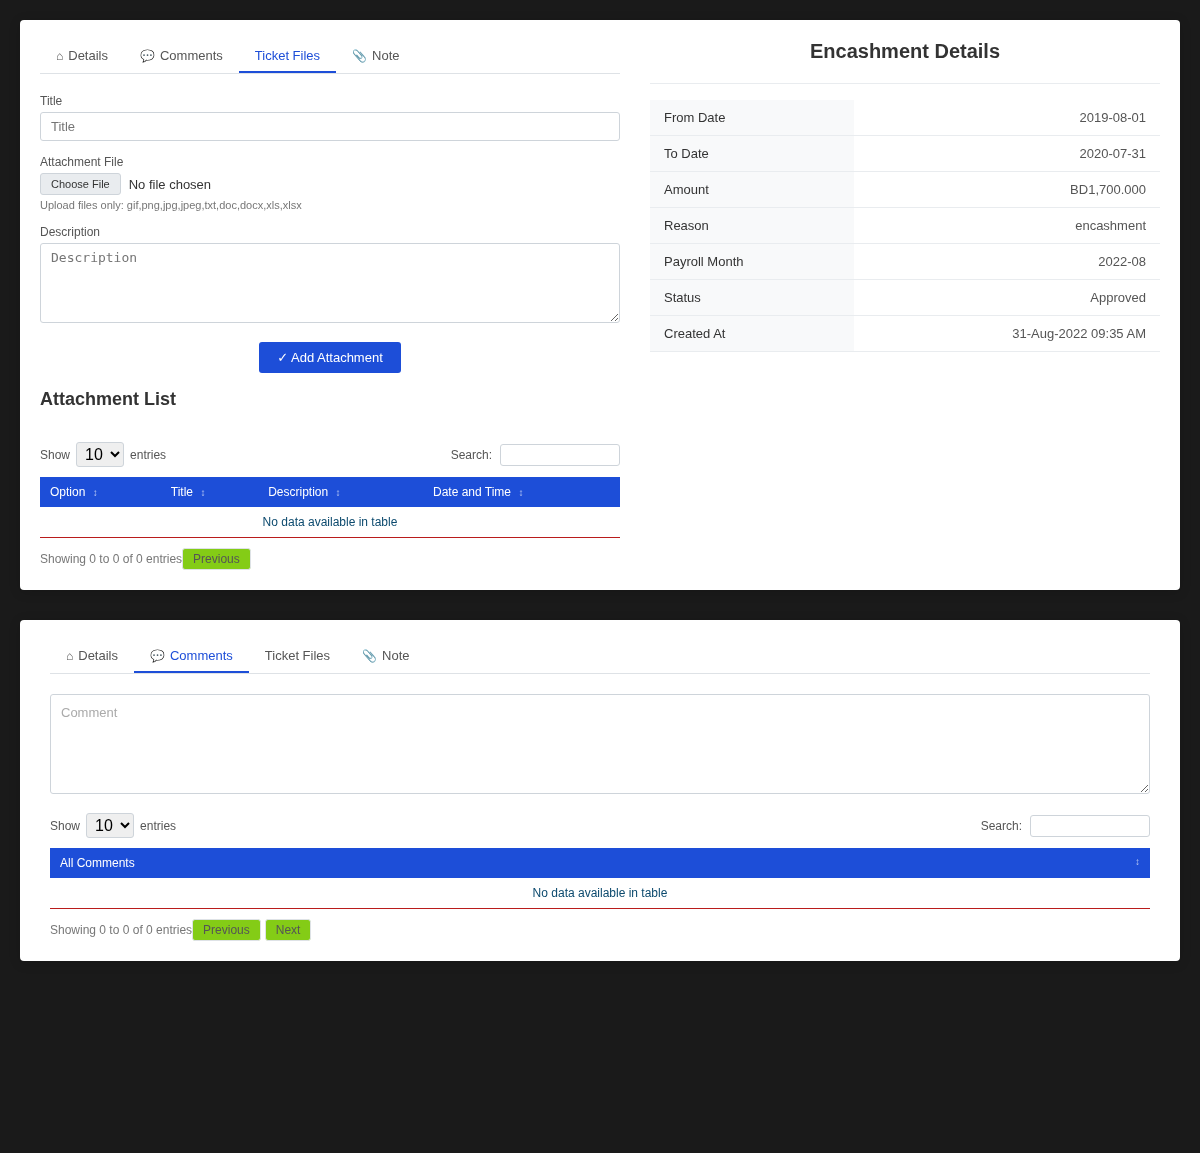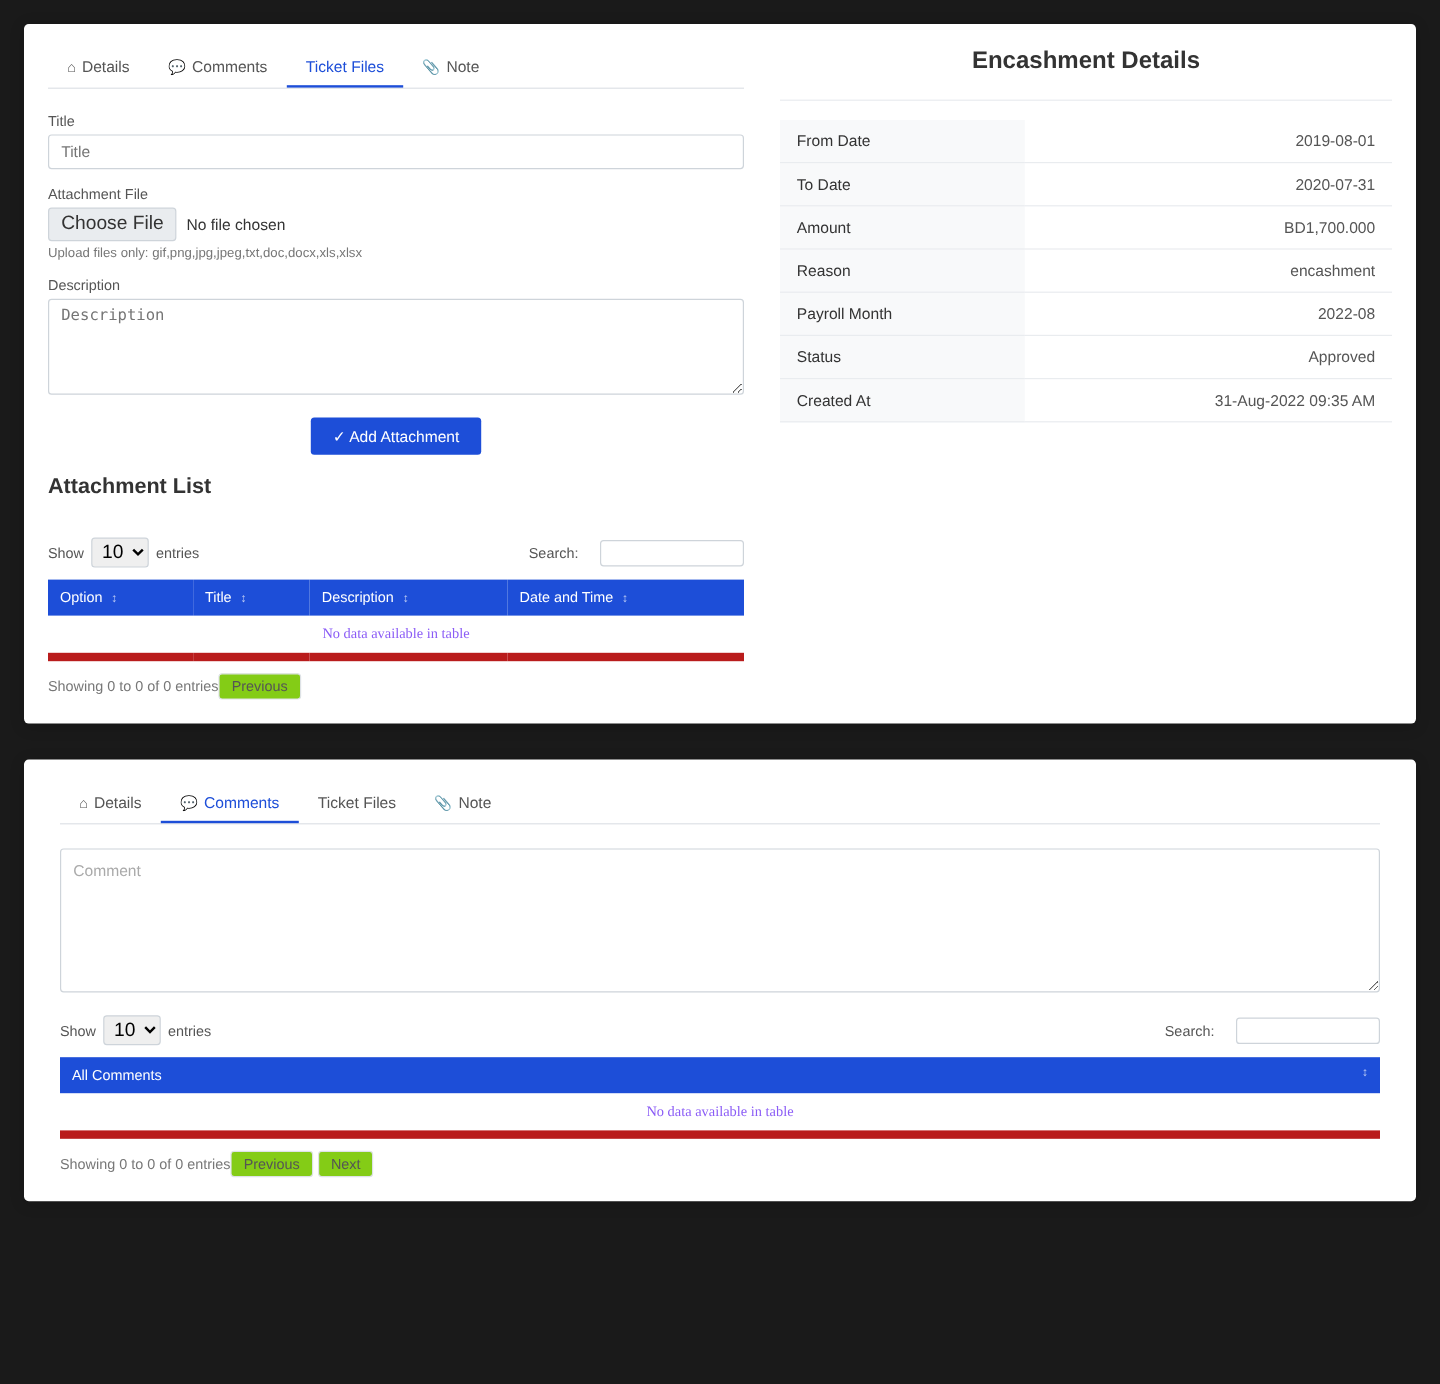--- a/index.html
+++ b/index.html
@@ -96,21 +96,21 @@
       align-items: center;
       gap: 8px;
       margin-bottom: 4px;
     }
 
     .choose-file-btn {
       padding: 4px 10px;
       background: #e9ecef;
       border: 1px solid #ced4da;
       border-radius: 3px;
-      font-size: 16px;
+      font-size: 11px;
       cursor: pointer;
       color: #333;
     }
 
     .file-hint {
       font-size: 11px;
       color: #777;
       margin-top: 2px;
     }
 
@@ -158,21 +158,21 @@
     .entries-select {
       border: 1px solid #ced4da;
       border-radius: 3px;
       padding: 2px 4px;
       font-size: 16px;
     }
 
     .search-area {
       display: flex;
       align-items: center;
-      gap: 18px;
+      gap: 8px;
       font-size: 12px;
       color: #555;
     }
 
     .search-input {
       border: 1px solid #ced4da;
       border-radius: 3px;
       padding: 3px 8px;
       font-size: 12px;
       width: 120px;
@@ -197,24 +197,23 @@
     }
 
     .data-table thead th .sort-icon {
       margin-left: 4px;
       opacity: 0.7;
       font-size: 10px;
     }
 
     .data-table tbody tr td {
       padding: 8px 10px;
-      border-bottom: 7px solid #b91c1c;
-      color: #8b5cf6;
+      border-bottom: 1px solid #b91c1c;
+      color: #0c4a6e;
       text-align: center;
-      font-family: Liberation Serif, serif;
     }
 
     .table-footer {
       display: flex;
       justify-content: flex-start;
       align-items: center;
       margin-top: 10px;
     }
 
     .showing-text {
@@ -278,21 +277,21 @@
       text-align: right;
     }
 
     
     .bottom-panel {
       padding: 20px 30px;
     }
 
     .comment-textarea {
       width: 100%;
-      height: 120px;
+      height: 100px;
       border: 1px solid #ced4da;
       border-radius: 3px;
       padding: 10px;
       font-size: 13px;
       color: #333;
       resize: vertical;
       outline: none;
       font-family: inherit;
     }
 

